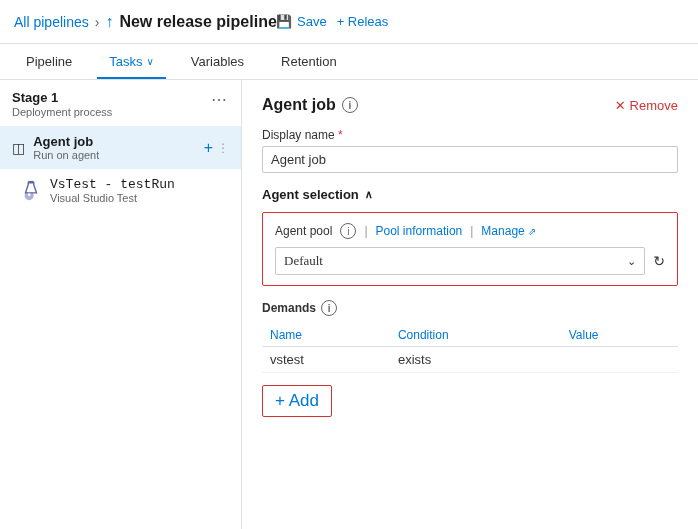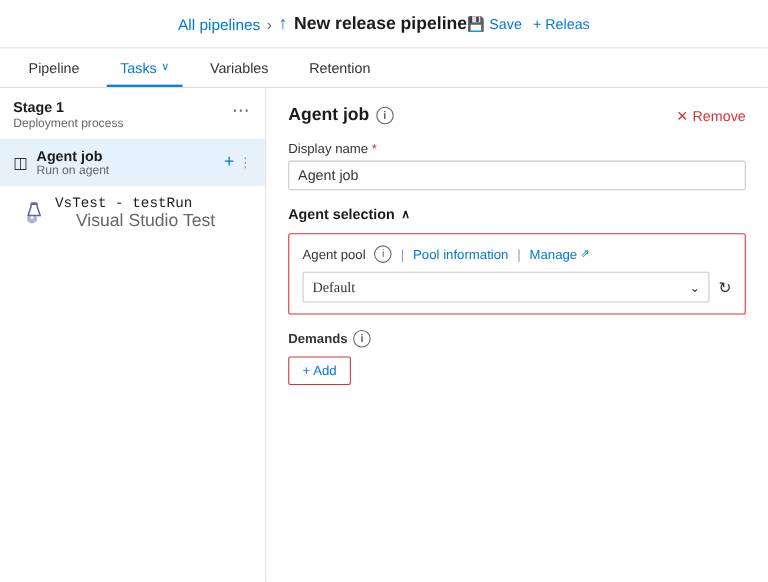--- a/index.html
+++ b/index.html
@@ -1,20 +1,20 @@
 <!DOCTYPE html>
 <html><head>
   <meta charset="utf-8">
   <style>
     * { box-sizing: border-box; margin: 0; padding: 0; }
     body { font-family: 'Segoe UI', sans-serif; font-size: 13px; color: #333; background: #fff; width: 698px; height: 529px; overflow: hidden; }
 
     
     .top-bar {
-      display: flex; align-items: center; justify-content: center;
+      display: flex; align-items: center; justify-content: flex-start;
       padding: 8px 14px; border-bottom: 1px solid #e0e0e0; background: #fff;
       height: 44px;
     }
     .top-bar-left { display: flex; align-items: center; gap: 6px; }
     .breadcrumb-all { color: #0078d4; font-size: 14px; cursor: pointer; }
     .breadcrumb-sep { color: #666; font-size: 14px; }
     .pipeline-icon { color: #0078d4; font-size: 16px; }
     .pipeline-title { font-size: 16px; font-weight: 600; color: #1b1b1b; }
     .top-bar-right { display: flex; align-items: center; gap: 10px; }
     .save-btn {
@@ -64,21 +64,21 @@
     .sidebar-item-sub { font-size: 11px; color: #666; }
     .sidebar-item-actions { display: flex; align-items: center; gap: 4px; }
     .add-btn { color: #0078d4; border: none; background: none; font-size: 16px; cursor: pointer; }
     .drag-handle { color: #999; font-size: 12px; cursor: grab; }
 
     .sidebar-vstest {
       display: flex; align-items: center; gap: 8px;
       padding: 8px 12px 8px 20px; cursor: pointer;
     }
     .vstest-title { font-size: 13px; color: #1b1b1b; font-family: Liberation Mono, monospace; }
-    .vstest-sub { font-size: 16px; color: #666; margin-left: 19px; }
+    .vstest-sub { font-size: 11px; color: #666; }
 
     
     .content {
       flex: 1; padding: 16px 20px; overflow-y: auto;
     }
     .content-header {
       display: flex; align-items: center; justify-content: space-between;
       margin-bottom: 14px;
     }
     .content-title { font-size: 16px; font-weight: 600; color: #1b1b1b; display: flex; align-items: center; gap: 6px; }
@@ -125,21 +125,21 @@
 
     
     .demands-title { font-size: 12px; color: #333; display: flex; align-items: center; gap: 5px; margin-bottom: 8px; font-weight: 600; }
     .demands-table { width: 100%; border-collapse: collapse; margin-bottom: 12px; }
     .demands-table th { font-size: 12px; color: #0078d4; font-weight: 400; text-align: left; padding: 4px 8px; border-bottom: 1px solid #e0e0e0; }
     .demands-table td { font-size: 13px; color: #333; padding: 5px 8px; border-bottom: 1px solid #f0f0f0; }
 
     .add-demand-btn {
       display: flex; align-items: center; gap: 5px;
       color: #0078d4; border: 1.5px solid #d13438; background: #fff;
-      padding: 5px 12px; font-size: 12px; cursor: pointer; border-radius: 2px;
+      padding: 5px 12px; font-size: 17px; cursor: pointer; border-radius: 2px;
     }
 
     
     .flask-svg { width: 22px; height: 22px; }
   </style>
 </head>
 <body>
 
 <div class="top-bar">
   <div class="top-bar-left">
@@ -254,19 +254,35 @@
         </div>
         <button class="refresh-btn">↻</button>
       </div>
     </div>
 
     
     <div class="demands-title">
       <span>Demands</span>
       <span class="info-icon">i</span>
     </div>
+    <table class="demands-table">
+      <thead>
+        <tr>
+          <th>Name</th>
+          <th>Condition</th>
+          <th>Value</th>
+        </tr>
+      </thead>
+      <tbody>
+        <tr>
+          <td>vstest</td>
+          <td>exists</td>
+          <td></td>
+        </tr>
+      </tbody>
+    </table>
 
     <button class="add-demand-btn">
       <span>+ Add</span>
     </button>
 
   </div>
 </div>
 
 </body></html>

